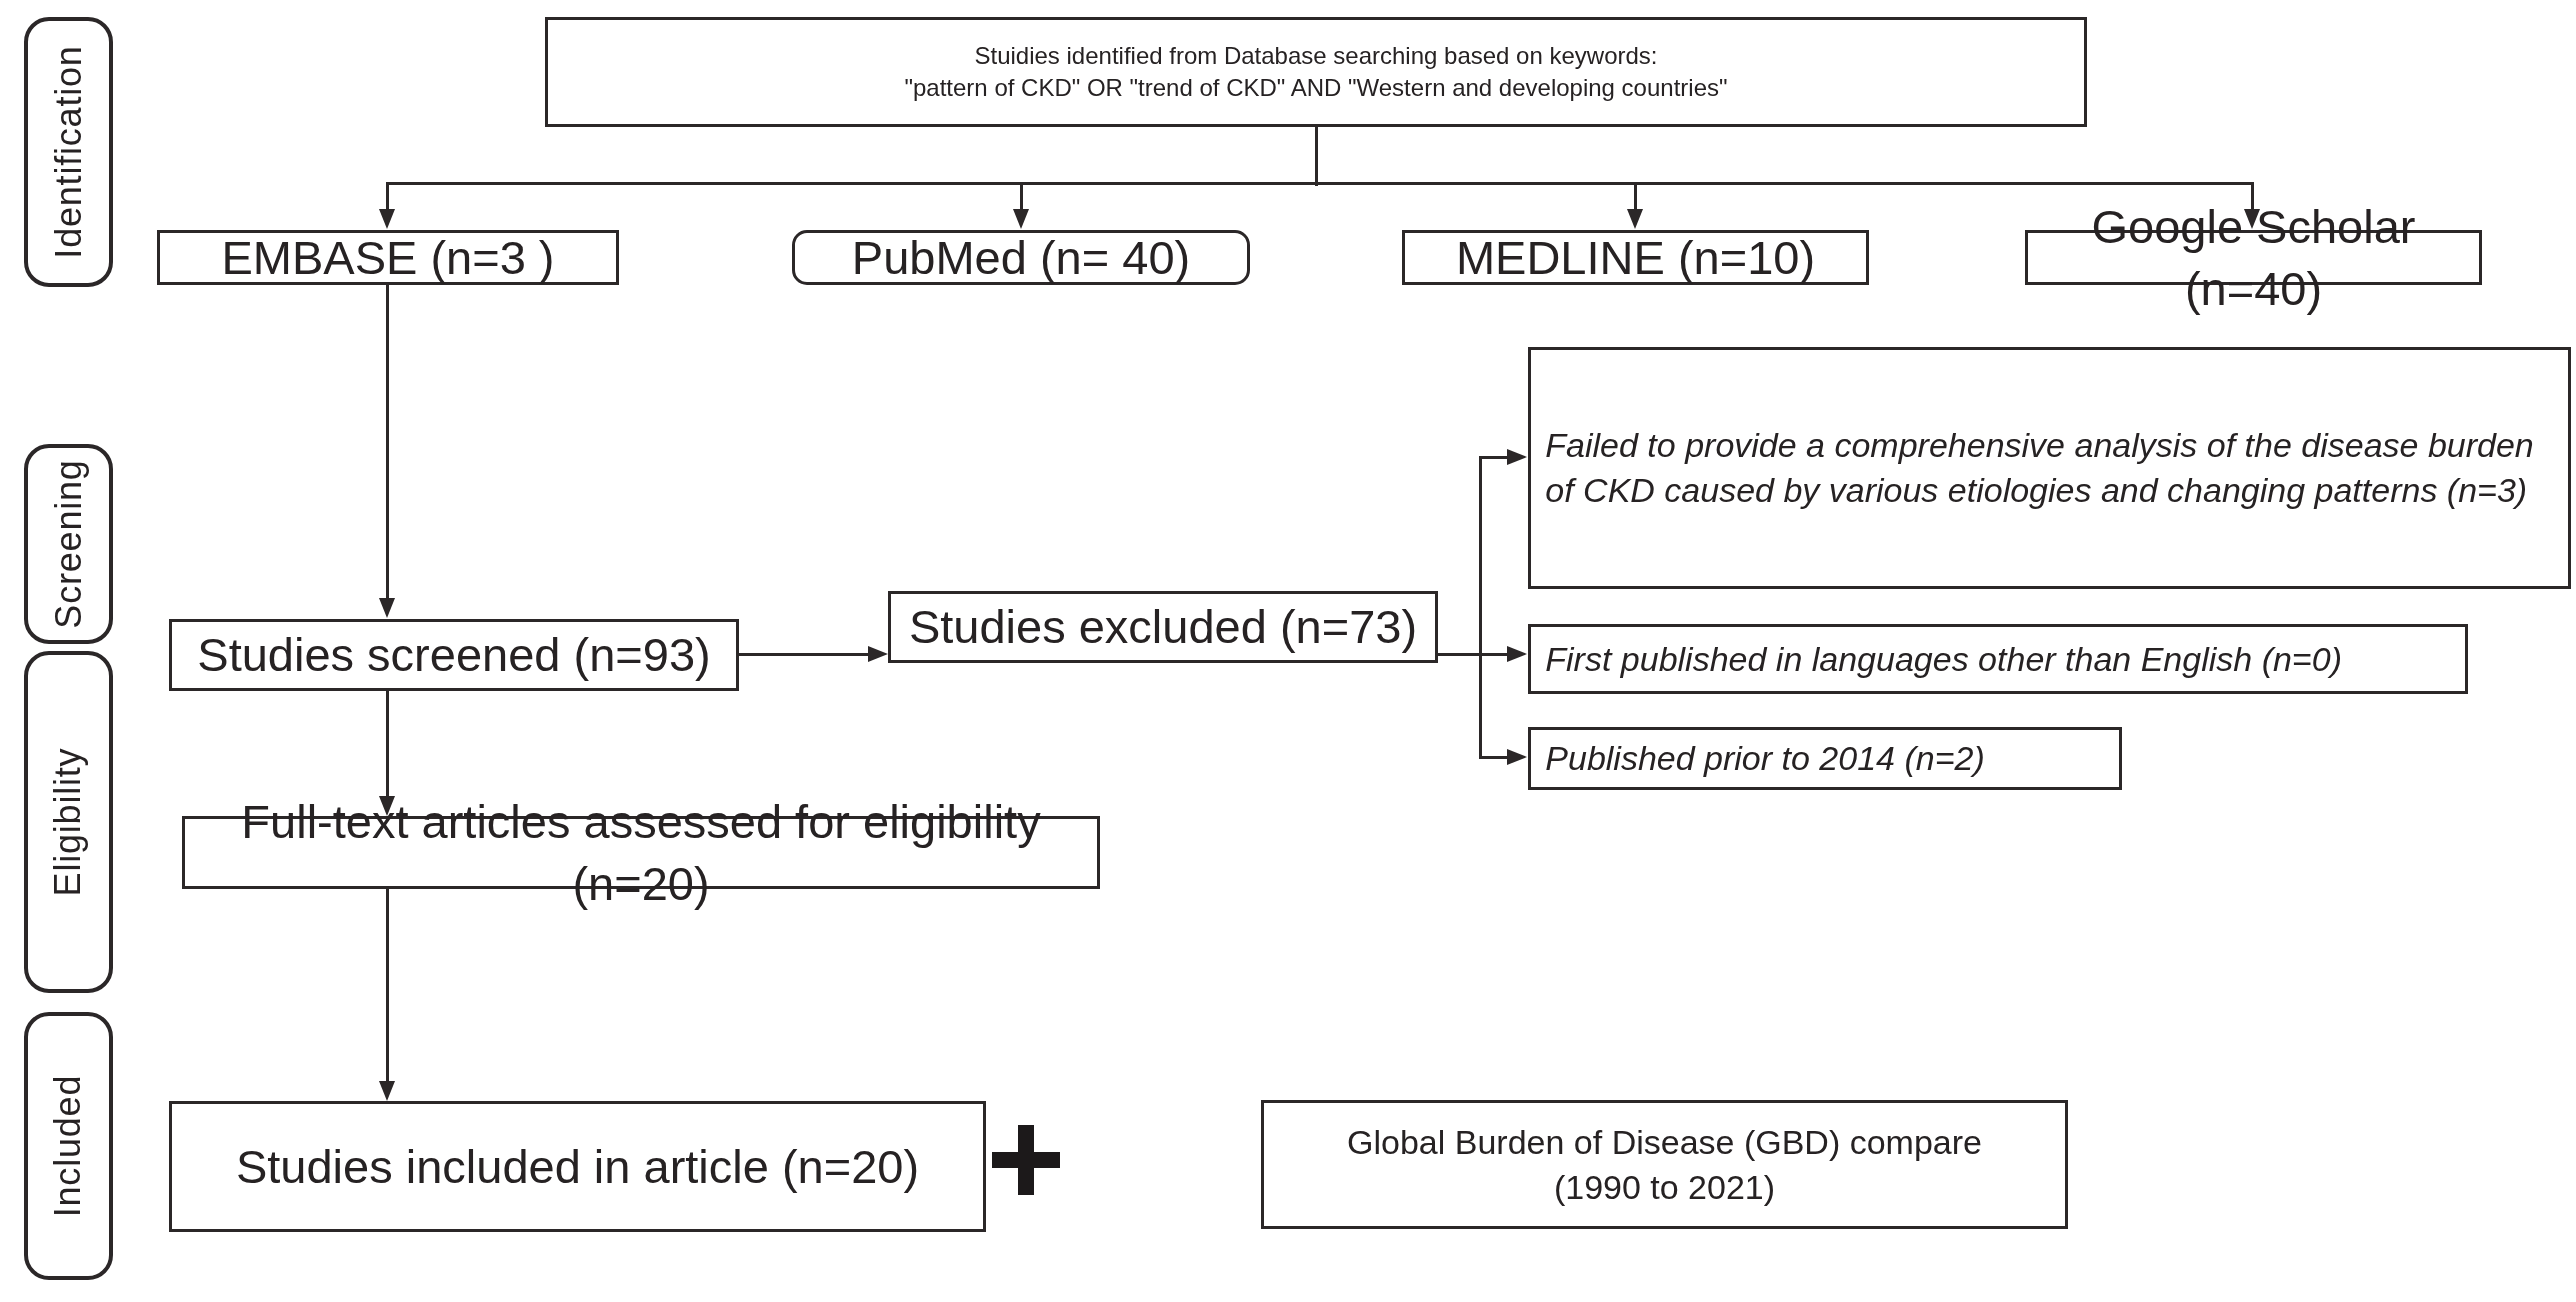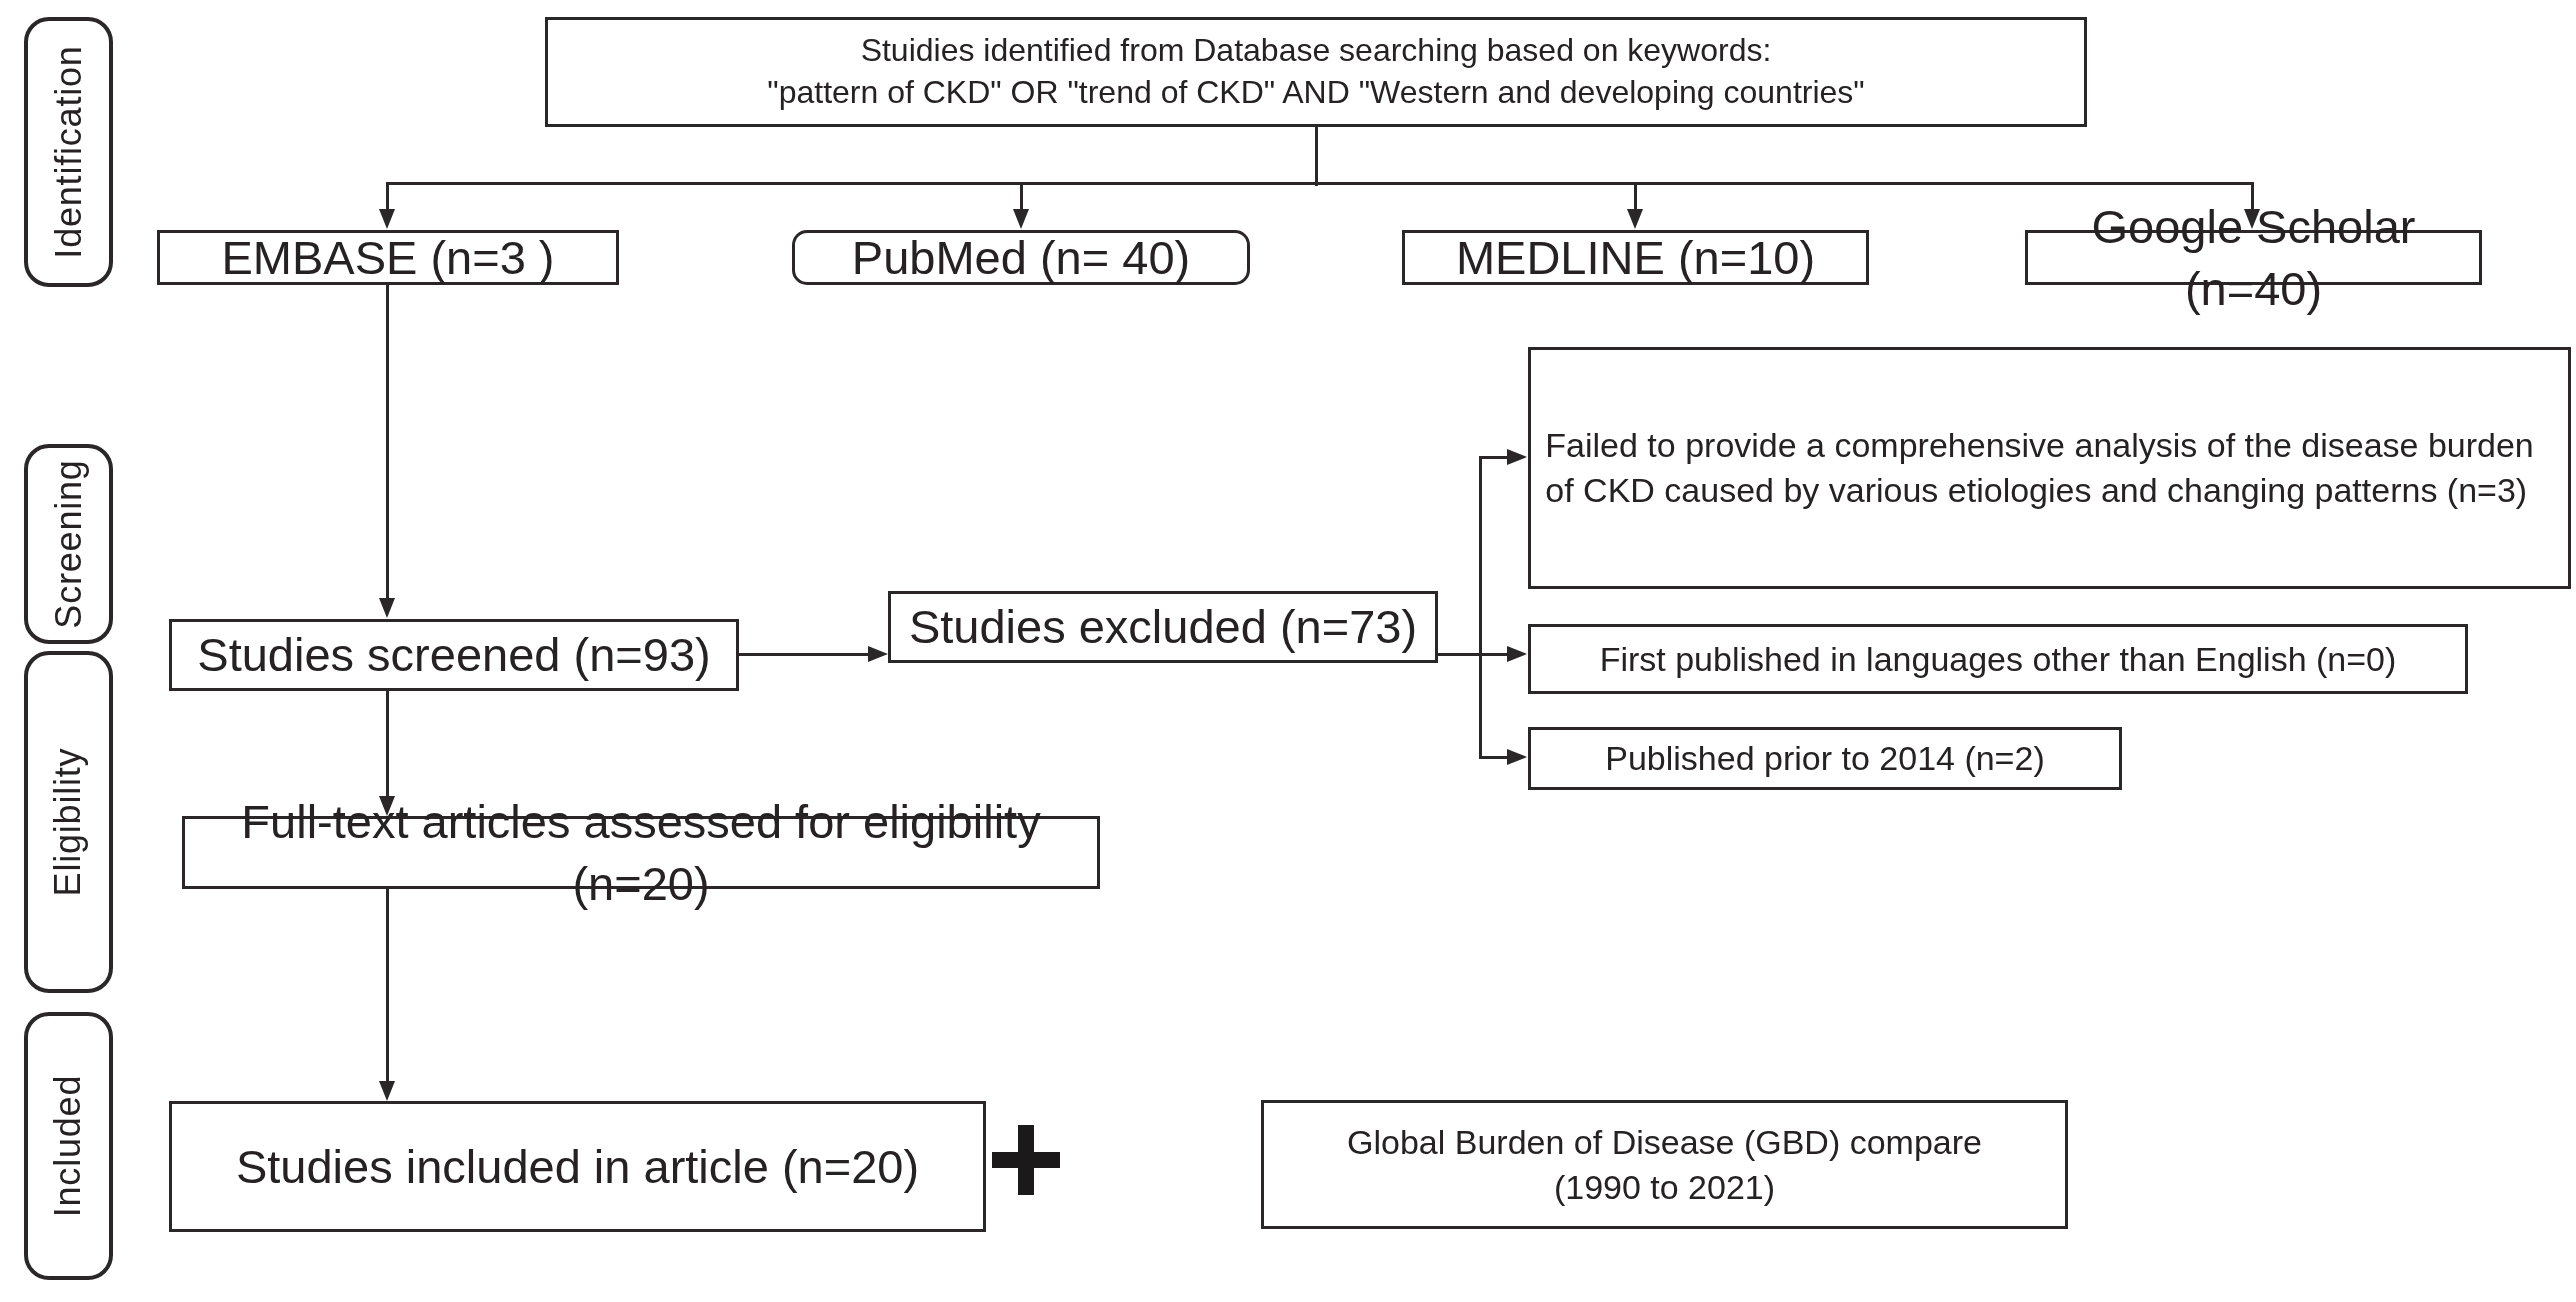--- a/index.html
+++ b/index.html
@@ -18,21 +18,21 @@
     border:3.2px solid #2b2728;
     background:#ffffff;
     display:flex;
     align-items:center;
     justify-content:center;
     text-align:center;
     font-size:47px;
     line-height:1.3;
   }
   .box.col{flex-direction:column;}
-  .box.left{justify-content:center;text-align:left;padding-left:14.3px;padding-right:14.3px;}
+  .box.left{justify-content:flex-start;text-align:left;padding-left:14.3px;padding-right:14.3px;font-style:italic;}
   .pill{
     position:absolute;
     box-sizing:border-box;
     border:4px solid #2b2728;
     border-radius:25px;
     background:#ffffff;
     display:flex;
     align-items:center;
     justify-content:center;
   }
@@ -73,21 +73,21 @@
   <div class="pill" style="left:24px;top:444px;width:89px;height:200px;">
     <span class="rot">Screening</span>
   </div>
   <div class="pill" style="left:24px;top:651px;width:89px;height:342px;">
     <span class="rot">Eligibility</span>
   </div>
   <div class="pill" style="left:24px;top:1012px;width:89px;height:268px;">
     <span class="rot">Included</span>
   </div>
 
-  <div class="box col" style="left:545px;top:16.6px;width:1542px;height:110px;font-size:32px;">
+  <div class="box col" style="left:545px;top:16.6px;width:1542px;height:110px;font-size:24px;">
     <span>Stuidies identified from Database searching based on keywords:</span>
     <span>"pattern of CKD" OR "trend of CKD" AND "Western and developing countries"</span>
   </div>
 
   <div class="box" style="left:157px;top:230px;width:462px;height:55px;">
     <span>EMBASE (n=3 )</span>
   </div>
   <div class="box" style="left:792px;top:230px;width:458px;height:55px;border-radius:15px;">
     <span>PubMed (n= 40)</span>
   </div>

